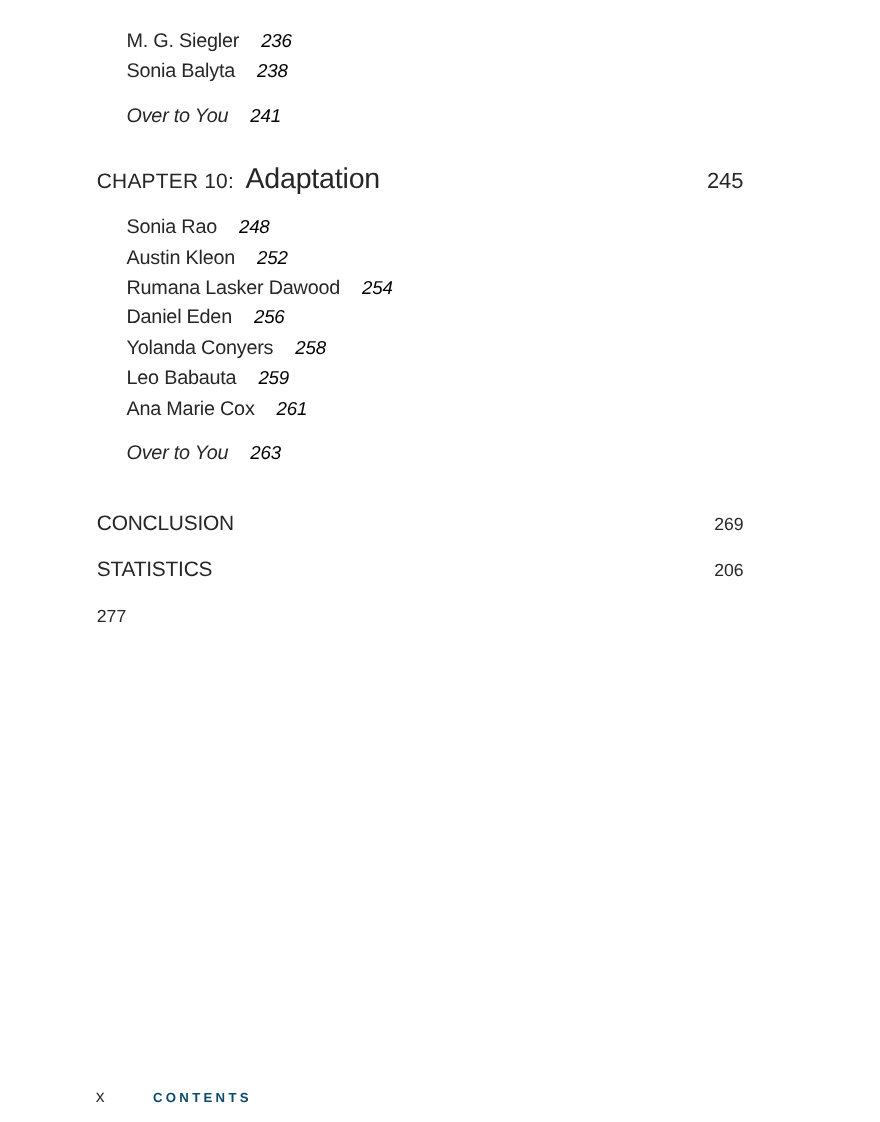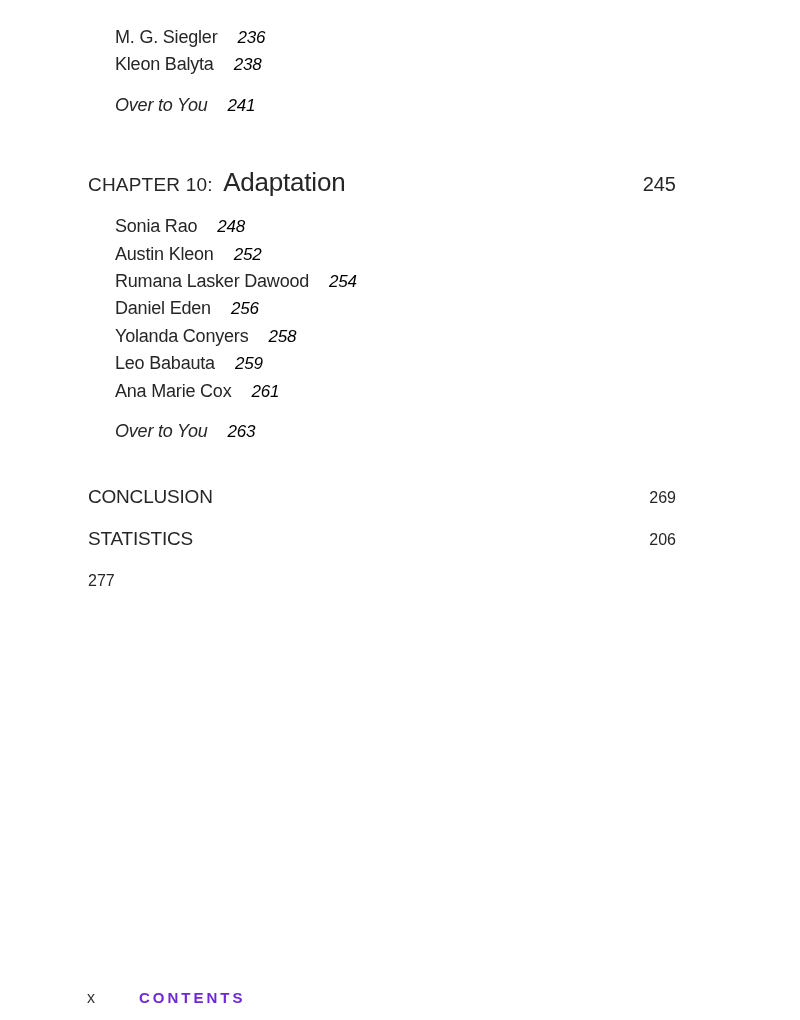--- a/index.html
+++ b/index.html
@@ -30,21 +30,21 @@
   .pnum {
     font-style: italic;
     font-size: 17px;
     margin-left: 20px;
     color: #000000;
   }
   .oty { margin-top: 13px; }
   .oty .name { font-style: italic; }
   
   .chapter-row {
-    margin-top: 48px;
+    margin-top: 28px;
     display: flex;
     justify-content: space-between;
     align-items: baseline;
   }
   .ch-label {
     font-size: 19px;
     letter-spacing: 0.2px;
   }
   .ch-title {
     font-size: 26px;
@@ -74,37 +74,37 @@
     top: 989px;
     display: inline-flex;
     align-items: baseline;
   }
   .folio {
     font-size: 16px;
     color: #333333;
   }
   .running {
     margin-left: 44px;
-    font-size: 15px;
+    font-size: 12px;
     font-weight: 700;
     letter-spacing: 3px;
-    color: #6d28d9;
+    color: #0c4a6e;
   }
 </style>
 </head>
 <body>
 
 <main class="page">
 
   <section>
     <div class="entry sub">
       <span>M. G. Siegler</span><span class="pnum">236</span>
     </div>
     <div class="entry sub">
-      <span>Kleon Balyta</span><span class="pnum">238</span>
+      <span>Sonia Balyta</span><span class="pnum">238</span>
     </div>
     <div class="entry sub oty">
       <span class="name">Over to You</span><span class="pnum">241</span>
     </div>
   </section>
 
   <div class="chapter-row">
     <div>
       <span class="ch-label">CHAPTER 10:</span>
       <span class="ch-title">Adaptation</span>

